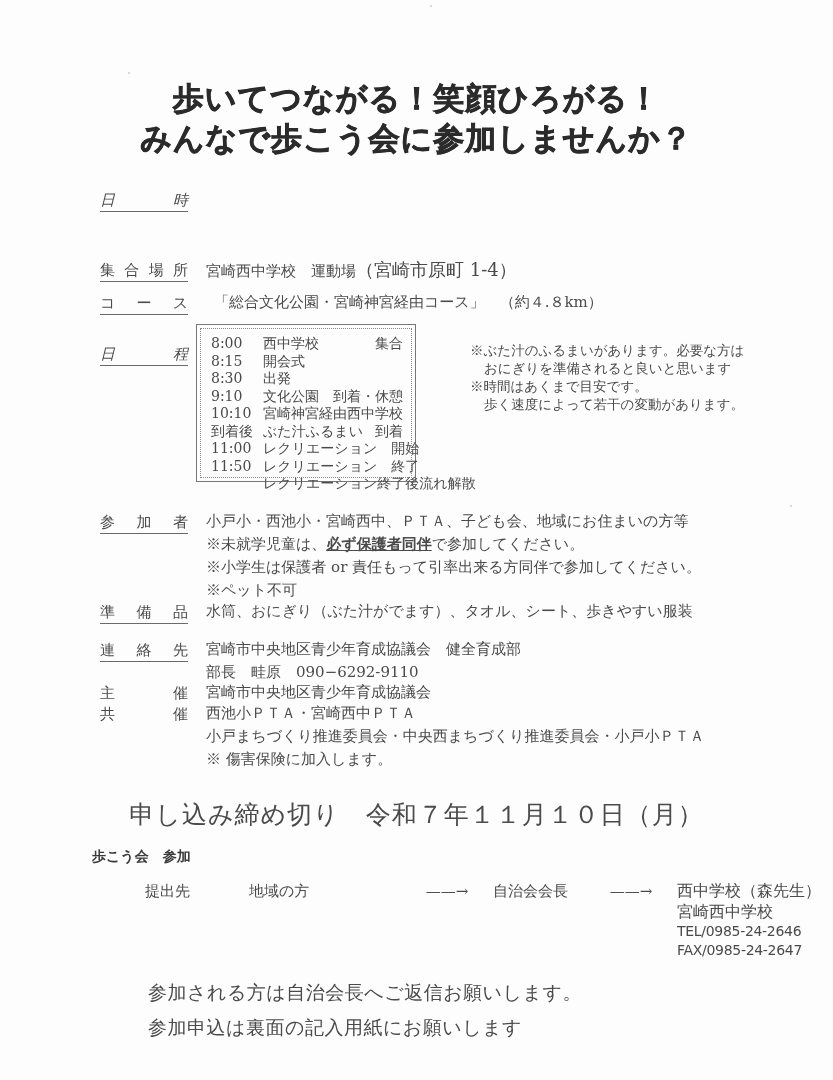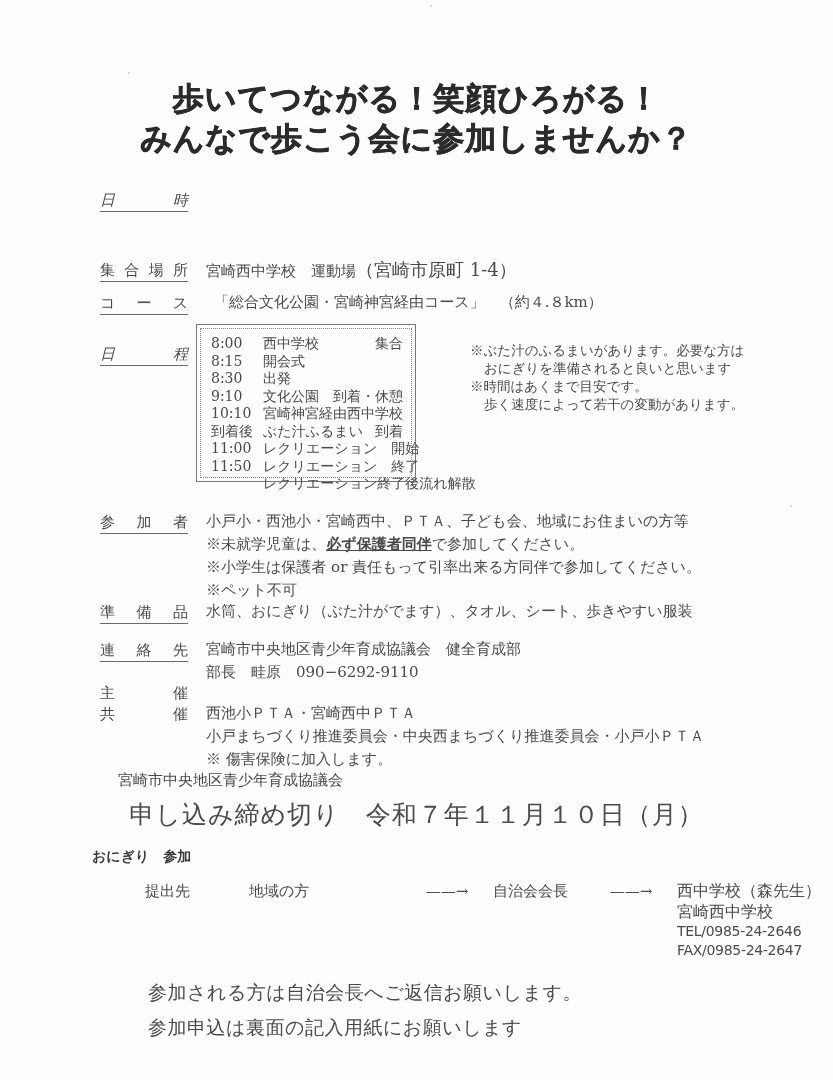--- a/index.html
+++ b/index.html
@@ -277,39 +277,39 @@
   </div>
 
   <div class="row" style="left:100px; top:610px;margin-top:28px;">
     <div class="label">連 絡 先</div>
     <div class="value">
       <span class="sub">宮崎市中央地区青少年育成協議会　健全育成部</span>
       <span class="sub">部長　畦原　090−6292-9110</span>
     </div>
   </div>
 
-  <div class="row" style="left:100px; top:681px;flex-direction:column;">
+  <div class="row" style="left:100px; top:681px;">
     <div class="label no-underline">主　　催</div>
     <div class="value">
       <span class="sub">宮崎市中央地区青少年育成協議会</span>
     </div>
   </div>
 
   <div class="row" style="left:100px; top:702px;">
     <div class="label no-underline">共　　催</div>
     <div class="value">
       <span class="sub">西池小ＰＴＡ・宮崎西中ＰＴＡ</span>
       <span class="sub">小戸まちづくり推進委員会・中央西まちづくり推進委員会・小戸小ＰＴＡ</span>
       <span class="sub">※ 傷害保険に加入します。</span>
     </div>
   </div>
 
   <div class="deadline">申し込み締め切り　令和７年１１月１０日（月）</div>
 
-  <div class="subhead">おにぎり　参加</div>
+  <div class="subhead">歩こう会　参加</div>
 
   <div class="flow">
     <div class="cell-label">提出先</div>
     <div class="cell-from">地域の方</div>
     <div class="arrow"><span>——→</span></div>
     <div class="cell-mid">自治会会長</div>
     <div class="arrow"><span>——→</span></div>
     <div class="cell-to">
       <div class="school">西中学校（森先生）</div>
       <div class="school">宮崎西中学校</div>

